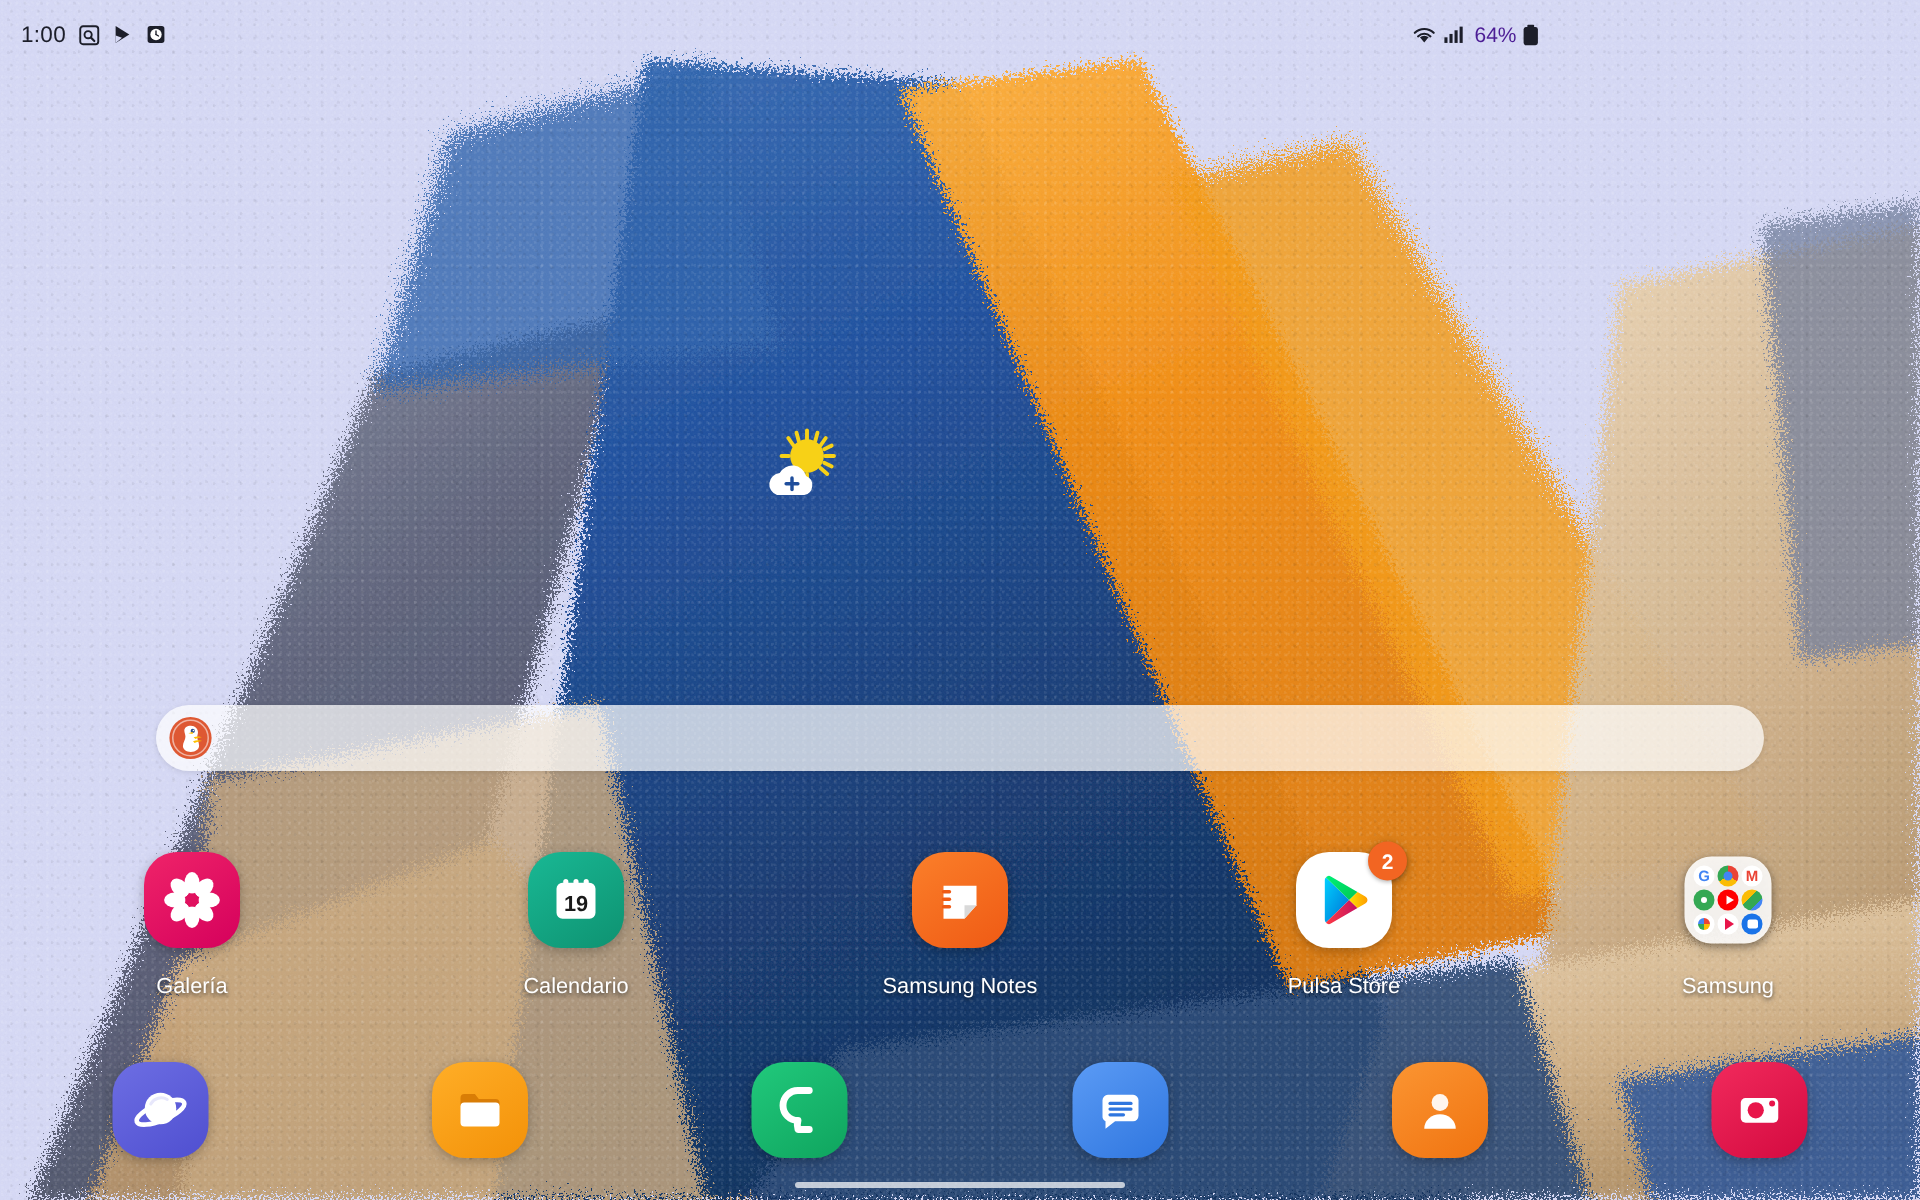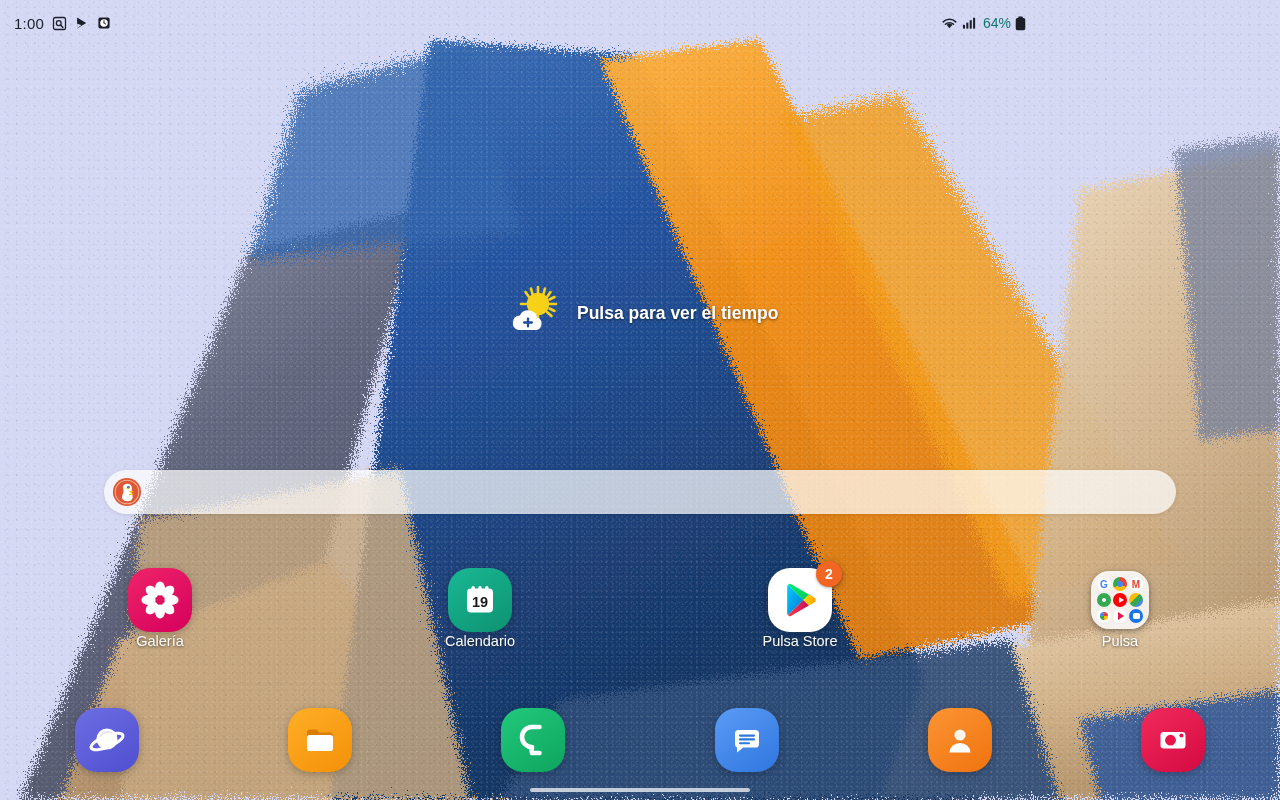--- a/index.html
+++ b/index.html
@@ -43,21 +43,21 @@
     display:flex; align-items:center;
     padding:16px 12px 0 14px;
     z-index:40;
     color:#20222e;
     font-size:15px;
   }
   #status-left{ display:flex; align-items:center; gap:8px; }
   #status-right{ margin-left:auto; display:flex; align-items:center; gap:4px; }
   #clock{ font-size:15px; letter-spacing:.2px; color:#1c1e2a; }
   .sicon{ display:inline-flex; align-items:center; justify-content:center; }
-  #battery-text{ font-size:14px; color:#0f766e; margin-left:2px; }
+  #battery-text{ font-size:14px; color:#4c1d95; margin-left:2px; }
 
   
   #weather-widget{
     position:absolute; left:505px; top:284px;
     display:flex; align-items:center; gap:14px;
     z-index:20;
   }
   #weather-text{
     color:#ffffff; font-size:17.5px; font-weight:bold;
     text-shadow:0 1px 3px rgba(0,0,0,.55);
@@ -102,21 +102,21 @@
     width:64px; height:64px;
     border-radius:30%/30%;
     display:flex; align-items:center; justify-content:center;
     overflow:hidden;
   }
   
   .squircle.sq{
     border-radius:22px;
   }
   .app-label{
-    margin-top:1px;
+    margin-top:18px;
     color:#ffffff; font-size:14.5px;
     text-shadow:0 1px 3px rgba(0,0,0,.62);
     white-space:nowrap;
   }
   .badge{
     position:absolute; top:-7px; right:-10px;
     min-width:26px; height:26px; padding:0 6px;
     border-radius:13px;
     background:#f26522; color:#fff;
     font-size:14px; font-weight:bold;
@@ -334,21 +334,20 @@
         </g>
         <circle cx="33" cy="20" r="11.2" fill="#f7d117"></circle>
         <g>
           <path d="M13 46 a7.5 7.5 0 0 1 1.8 -14.6 a9.5 9.5 0 0 1 17.6 2 a6.6 6.6 0 0 1 -1.2 12.6 Z" fill="#ffffff"></path>
           <circle cx="23" cy="38.5" r="7.2" fill="#ffffff"></circle>
           <line x1="23" y1="34.6" x2="23" y2="42.4" stroke="#1f4e9c" stroke-width="2.3" stroke-linecap="round"></line>
           <line x1="19.1" y1="38.5" x2="26.9" y2="38.5" stroke="#1f4e9c" stroke-width="2.3" stroke-linecap="round"></line>
         </g>
       </svg>
     </span>
-    <span id="weather-text">Pulsa para ver el tiempo</span>
   </div>
 
   <div id="search-bar">
     <span style="display:flex;align-items:center;">
       <svg width="30" height="30" viewBox="0 0 32 32">
         <circle cx="16" cy="16" r="15" fill="#de5833"></circle>
         <circle cx="16" cy="16" r="12.6" fill="none" stroke="#ffffff" stroke-width="1.1" opacity=".55"></circle>
         <path d="M16.3 7.2 c3 0 5 2.1 5 4.7 c0 1.3 -.5 2.3 -.5 3.6 c0 2.1 1.3 3.6 1.3 6 c0 2.4 -2.3 4.4 -5.9 4.4 c-3.3 0 -5.6 -1.8 -5.6 -4.2 c0 -2.7 1.8 -4.2 1.8 -6.6 c0 -1.7 -.8 -2.9 -.8 -4.4 c0 -2.1 1.9 -3.5 4.7 -3.5 Z" fill="#ffffff"></path>
         <path d="M18.2 15.4 c2.2 -.8 4.6 -.6 5.8 .1 c-1.3 .2 -3.2 .5 -4.4 1.2 Z" fill="#fdc000"></path>
         <path d="M17.8 18.3 c2.3 -1 5.1 -.8 6.4 -.1 c-1.6 .2 -3.7 .6 -5.3 1.4 Z" fill="#fdc000"></path>
@@ -391,20 +390,36 @@
             <rect x="10.5" y="5" width="3.4" height="5.6" rx="1.7" fill="#ffffff"></rect>
             <rect x="17.3" y="5" width="3.4" height="5.6" rx="1.7" fill="#ffffff"></rect>
             <rect x="24.1" y="5" width="3.4" height="5.6" rx="1.7" fill="#ffffff"></rect>
             <text x="19" y="26" font-family="Liberation Sans, sans-serif" font-size="14.5" font-weight="bold" fill="#1a1a1a" text-anchor="middle">19</text>
           </svg>
         </div>
       </div>
       <div class="app-label">Calendario</div>
     </div>
 
+    <div class="app-cell">
+      <div class="app-icon">
+        <div class="squircle sq" style="background:linear-gradient(145deg,#fb7f2a,#ef5a14);">
+          <svg width="36" height="36" viewBox="0 0 36 36">
+            <path d="M7 8.5 h22 v13 l-8 9 h-14 Z" fill="#ffffff"></path>
+            <path d="M21 30.5 v-9 h8 Z" fill="#d9d9d9"></path>
+            <g stroke="#ef5a14" stroke-width="2.2" stroke-linecap="round">
+              <line x1="7" y1="12.5" x2="11" y2="12.5"></line>
+              <line x1="7" y1="17.5" x2="11" y2="17.5"></line>
+              <line x1="7" y1="22.5" x2="11" y2="22.5"></line>
+            </g>
+          </svg>
+        </div>
+      </div>
+      <div class="app-label">Samsung Notes</div>
+    </div>
 
 
     <div class="app-cell">
       <div class="app-icon">
         <div class="squircle sq" style="background:#ffffff;">
           <svg width="34" height="36" viewBox="0 0 34 36">
             <defs>
               <linearGradient id="pg" x1="0" y1="0" x2="1" y2="1">
                 <stop offset="0%" stop-color="#00d0ff"></stop>
                   <stop offset="100%" stop-color="#0070d4"></stop>
@@ -452,21 +467,21 @@
             <span style="width:60%;height:60%;border-radius:50%;background:conic-gradient(#ea4335 0 25%,#fbbc04 25% 50%,#34a853 50% 75%,#4285f4 75% 100%);display:block;"></span>
           </span>
           <span class="mini" style="background:#fff;position:relative;">
             <span style="width:0;height:0;border-left:6px solid #e8154a;border-top:4px solid transparent;border-bottom:4px solid transparent;display:block;margin-left:2px;"></span>
           </span>
           <span class="mini" style="background:#1a73e8;position:relative;">
             <span style="width:50%;height:36%;background:#fff;border-radius:1.5px;display:block;"></span>
           </span>
         </div>
       </div>
-      <div class="app-label">Pulsa</div>
+      <div class="app-label">Samsung</div>
     </div>
   </div>
 
   <div id="row2" class="app-row">
 
     <div class="app-cell">
       <div class="app-icon">
         <div class="squircle sq" style="background:linear-gradient(145deg,#6d6ee3,#4f4fd0);">
           <svg width="40" height="40" viewBox="0 0 40 40">
             <circle cx="20" cy="19" r="10.5" fill="#ffffff"></circle>

